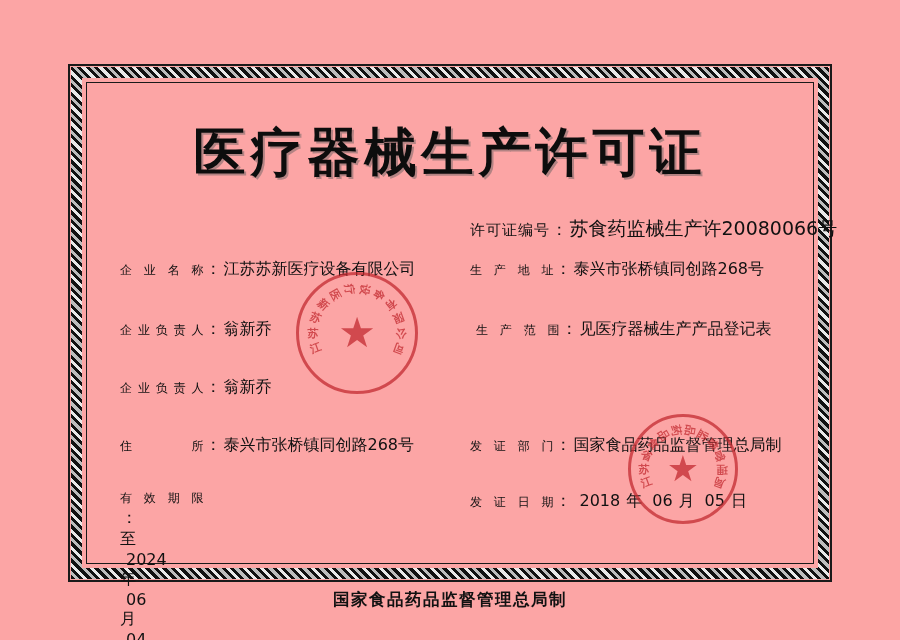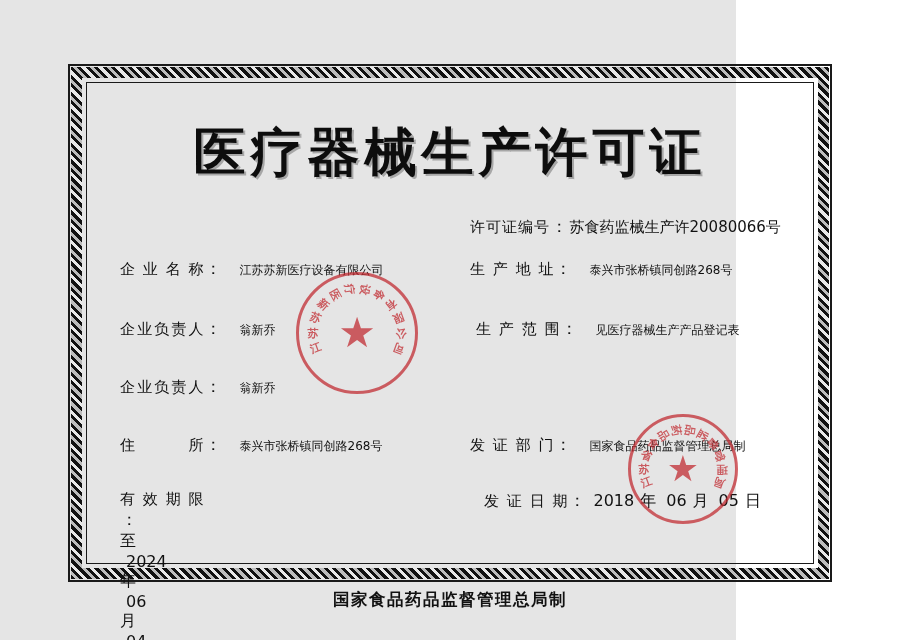--- a/index.html
+++ b/index.html
@@ -9,23 +9,23 @@
   }
   body {
     width: 900px;
     height: 640px;
     font-family: "DejaVu Sans", "Liberation Sans", sans-serif;
     overflow: hidden;
   }
 
   .certificate {
     position: relative;
-    width: 736px;
+    width: 900px;
     height: 640px;
-    background: #e5e5e5;
+    background: #fca5a5;
   }
 
   
   .frame-outer {
     position: absolute;
     left: 68px;
     top: 64px;
     width: 764px;
     height: 518px;
     border: 2px solid #1a1a1a;
@@ -76,69 +76,69 @@
   .cert-no {
     position: absolute;
     left: 470px;
     top: 216px;
     width: 330px;
     font-size: 15px;
     color: #111;
     white-space: nowrap;
   }
   .cert-no .lbl { letter-spacing: 1px; text-align: right; }
-  .cert-no .val { font-size: 15px; }
+  .cert-no .val { font-size: 19px; }
 
   
   .fields {
     position: absolute;
     left: 120px;
     top: 250px;
     width: 680px;
     height: 270px;
   }
 
   .row {
     position: absolute;
     display: flex;
     align-items: baseline;
     white-space: nowrap;
   }
   .label {
-    font-size: 15px;
+    font-size: 12px;
     color: #111;
     letter-spacing: 0.5px;
   }
   .label.spread {
     display: inline-block;
     width: 84px;
     text-align: justify;
     text-align-last: justify;
   }
   .colon { font-size: 16.5px; color: #111; padding: 0 2px 0 1px; }
   .value {
-    font-size: 12px;
+    font-size: 16px;
     color: #111;
-    margin-left: 16px;
+    margin-left: 0;
   }
 
   
   .r-company   { left: 0px;   top: 8px; }
   .r-legal     { left: 0px;   top: 68px; }
   .r-manager   { left: 0px;   top: 126px; }
   .r-address   { left: 0px;   top: 184px; }
 
   
   .r-prodsite  { left: 350px; top: 8px; }
   .r-scope     { left: 356px; top: 68px; }
   .r-issuer    { left: 350px; top: 184px; }
 
   
   .r-valid     { left: 0px;   top: 240px; flex-direction: column; }
-  .r-issuedate { left: 364px; top: 240px; justify-content: center; }
+  .r-issuedate { left: 350px; top: 240px; justify-content: center; }
   .date-num  { font-size: 16px; color: #111; padding: 0 6px; }
   .date-unit { font-size: 16px; color: #111; padding-right: 4px; }
   .zhi { font-size: 16px; color: #111; padding-right: 6px; }
 
   
   .seal {
     position: absolute;
     border-radius: 50%;
     border: 3px solid #c1272d;
     opacity: 0.72;

